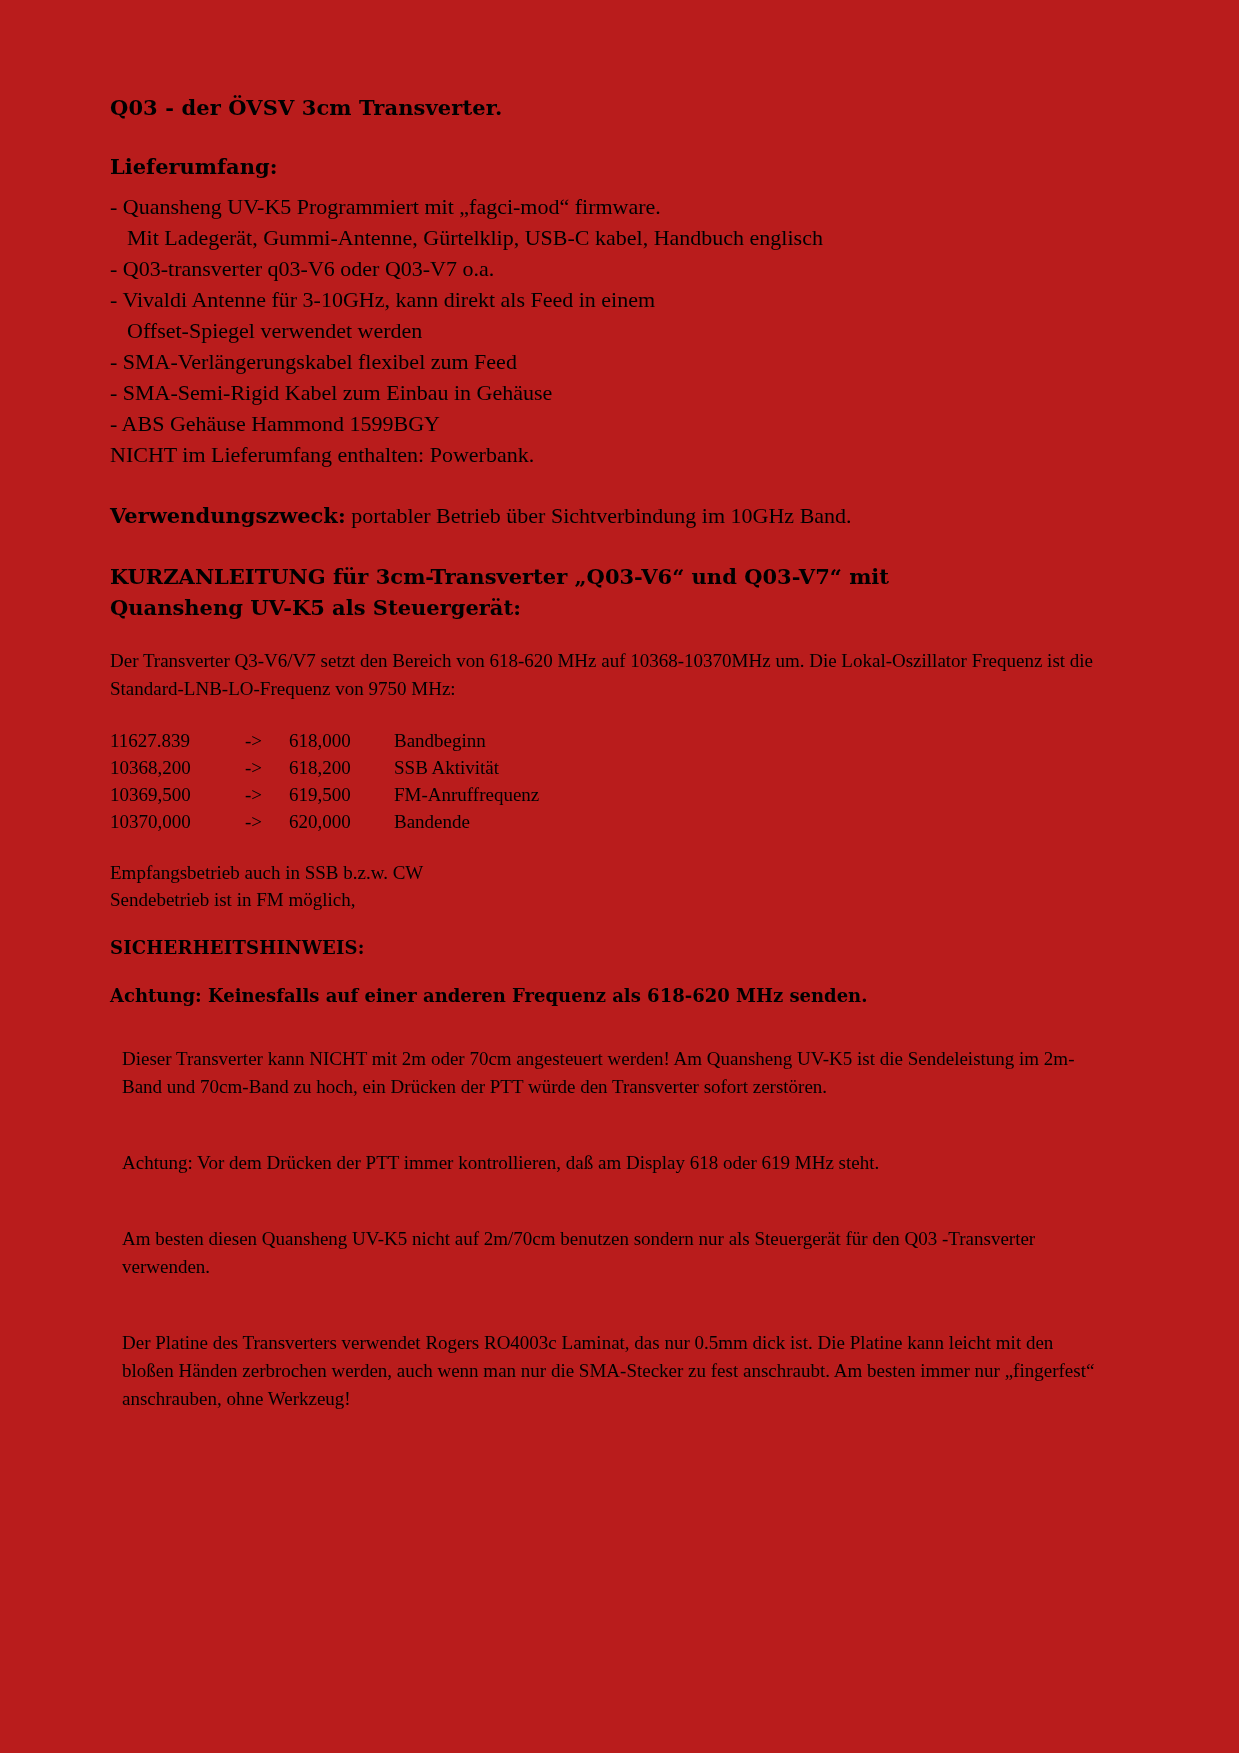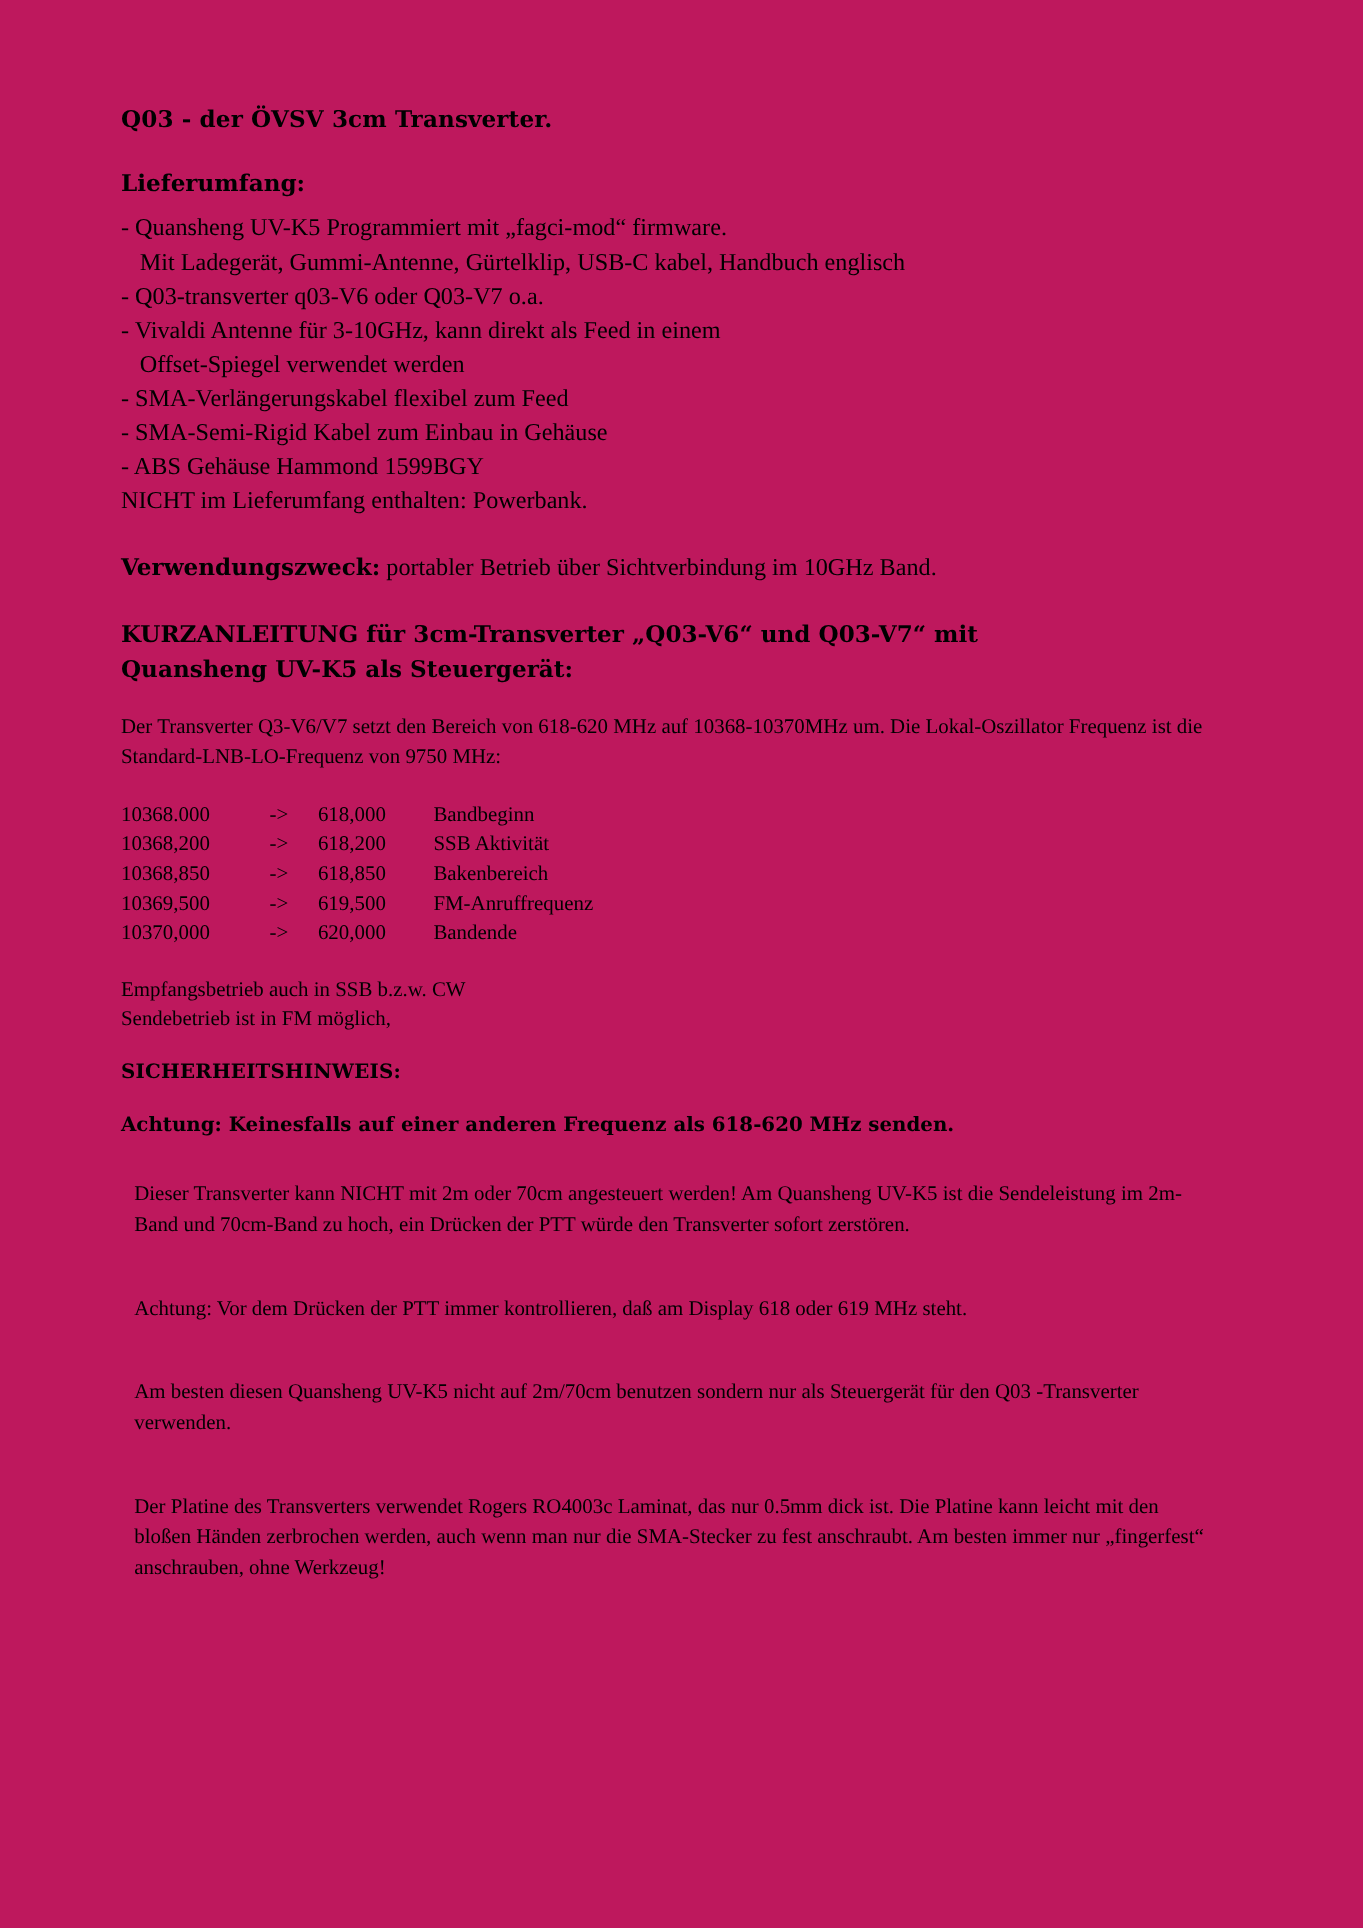--- a/index.html
+++ b/index.html
@@ -8,21 +8,21 @@
     background: #ffffff;
   }
   body {
     font-family: "Liberation Serif", serif;
     color: #000000;
   }
   .page {
     position: relative;
     width: 1239px;
     height: 1753px;
-    background: #be185d;
+    background: #b91c1c;
     box-sizing: border-box;
     padding: 95px 110px 0 110px;
     overflow: hidden;
   }
   .doc {
     width: 1000px;
   }
   h1.title {
     font-family: "DejaVu Serif", serif;
     font-size: 21px;
@@ -143,36 +143,30 @@
 
     <div class="spacer-md"></div>
 
     <p class="body-block">Der Transverter Q3-V6/V7 setzt den Bereich von 618-620 MHz auf 10368-10370MHz um. Die Lokal-Oszillator Frequenz ist die Standard-LNB-LO-Frequenz von 9750 MHz:</p>
 
     <div class="spacer-md"></div>
 
     <table class="freq-table">
       <tbody>
         <tr>
-          <td class="c1">10368.000</td>
+          <td class="c1">11627.839</td>
           <td class="c2">-&gt;</td>
           <td class="c3">618,000</td>
           <td class="c4">Bandbeginn</td>
         </tr>
         <tr>
           <td class="c1">10368,200</td>
           <td class="c2">-&gt;</td>
           <td class="c3">618,200</td>
           <td class="c4">SSB Aktivität</td>
-        </tr>
-        <tr>
-          <td class="c1">10368,850</td>
-          <td class="c2">-&gt;</td>
-          <td class="c3">618,850</td>
-          <td class="c4">Bakenbereich</td>
         </tr>
         <tr>
           <td class="c1">10369,500</td>
           <td class="c2">-&gt;</td>
           <td class="c3">619,500</td>
           <td class="c4">FM-Anruffrequenz</td>
         </tr>
         <tr>
           <td class="c1">10370,000</td>
           <td class="c2">-&gt;</td>

